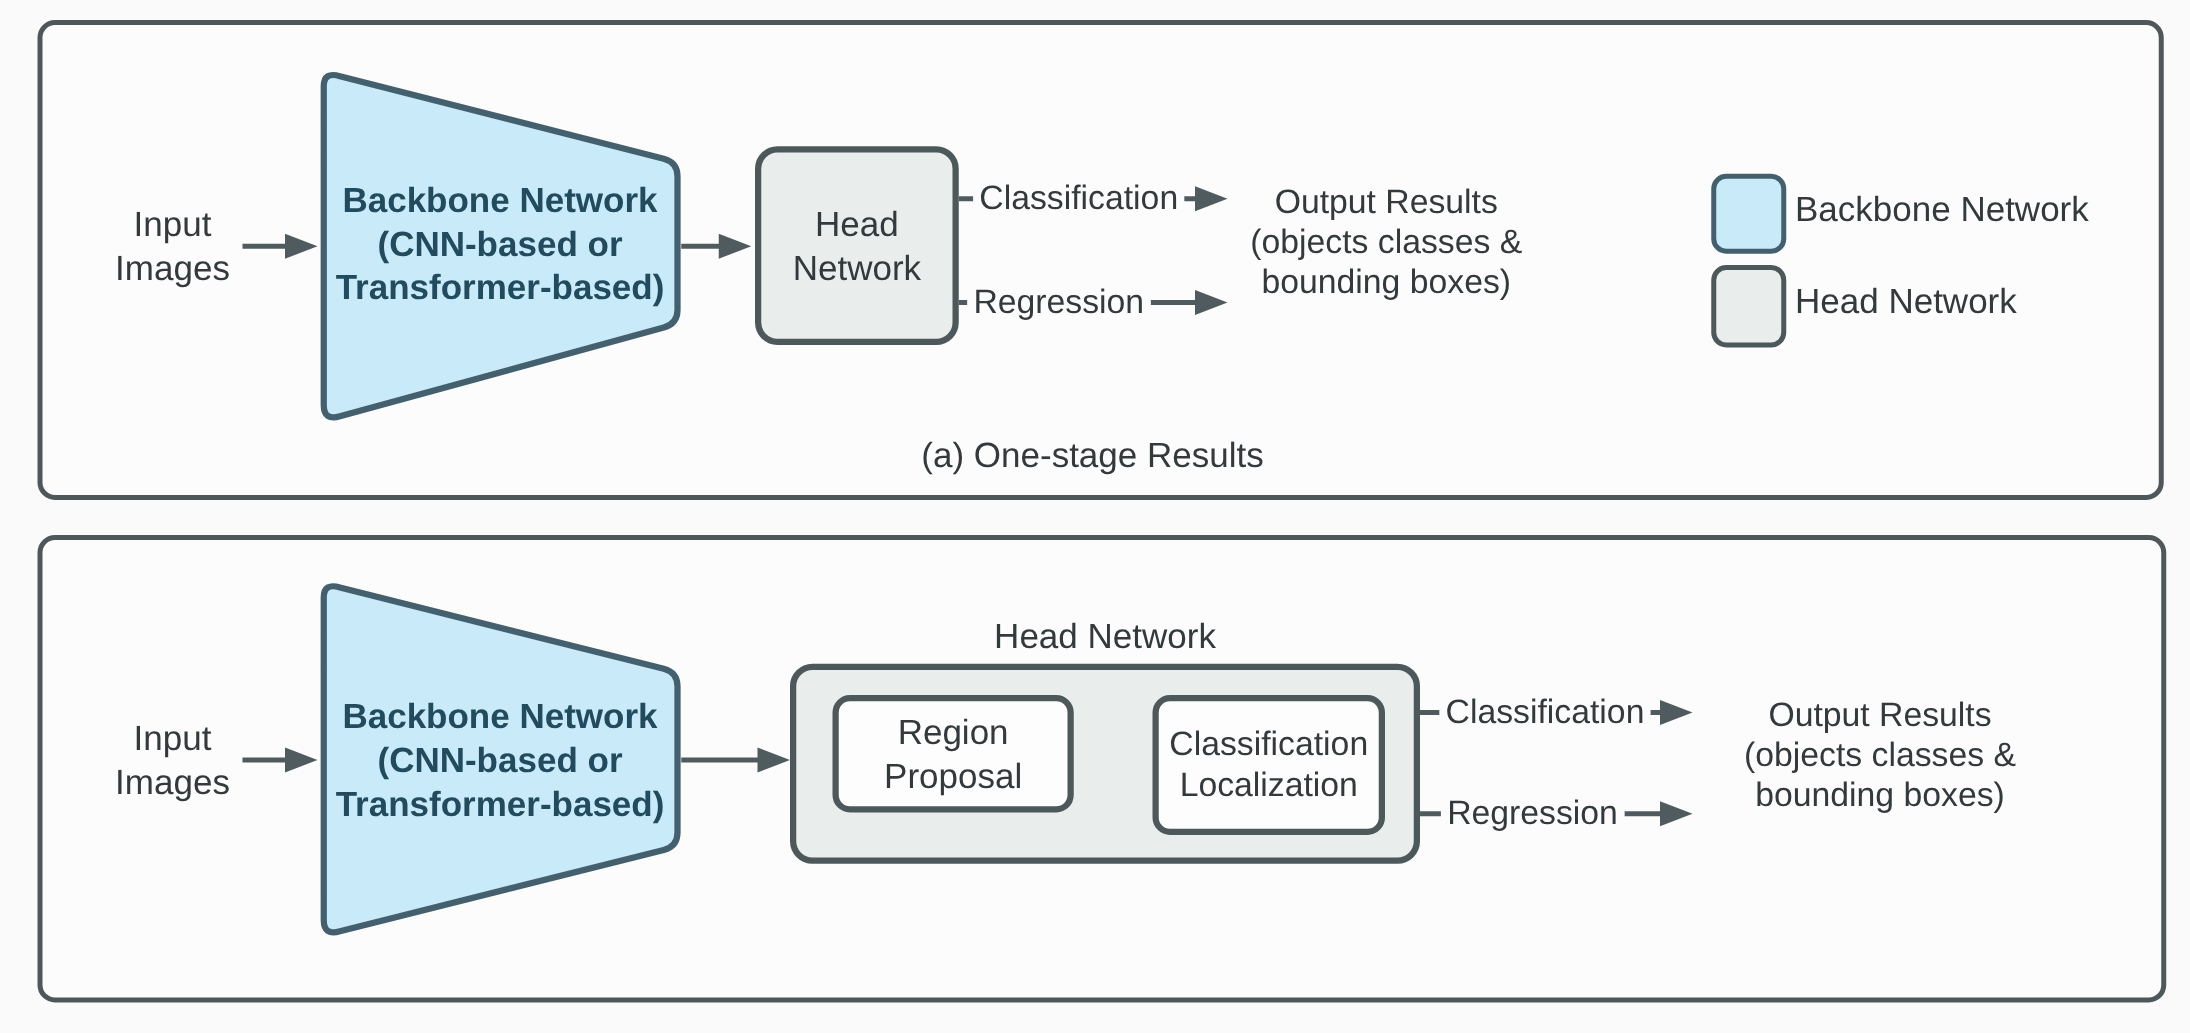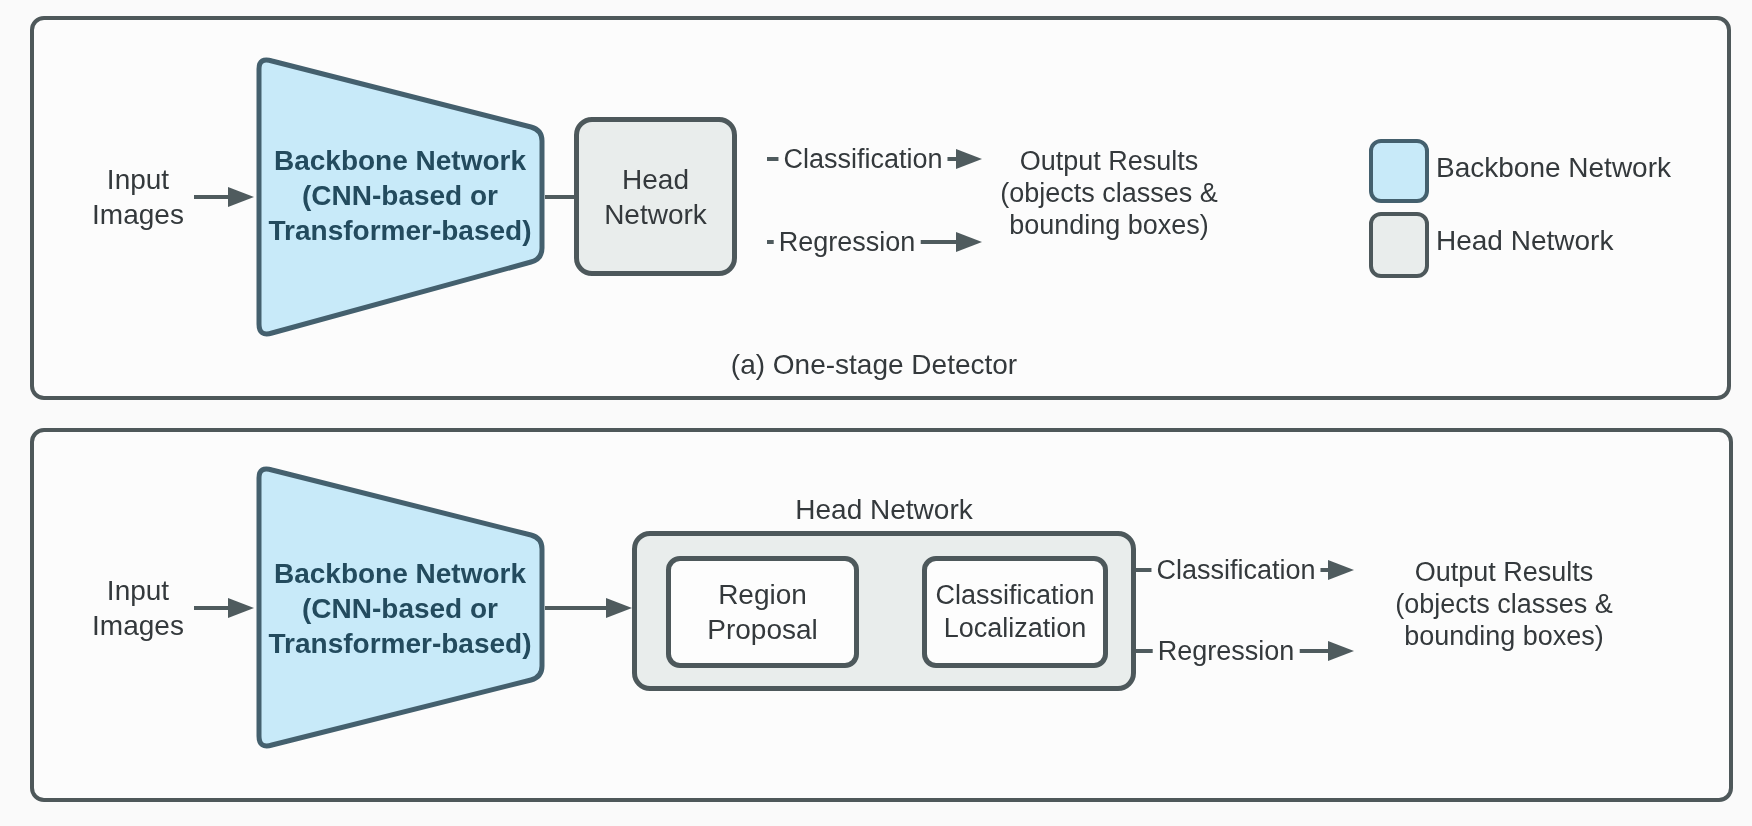--- a/index.html
+++ b/index.html
@@ -56,38 +56,38 @@
     </g>
   </svg>
 
   <div class="lbl" style="left:104px;top:177px;font-size:28px;">Input
 Images</div>
 
   <div class="lbl backbone-text" style="left:366px;top:175px;">Backbone Network
 (CNN-based or
 Transformer-based)</div>
 
-  <div class="node gray-node" style="left:540px;top:97px;width:163px;height:159px;">
+  <div class="node gray-node" style="left:570px;top:97px;width:163px;height:159px;">
     <span class="lbl" style="font-size:28px;">Head
 Network</span>
   </div>
 
   <div class="lbl online" style="left:829px;top:139px;">Classification</div>
   <div class="lbl online" style="left:813px;top:222px;">Regression</div>
 
   <div class="lbl" style="left:1075px;top:173px;line-height:32px;">Output Results
 (objects classes &amp;
 bounding boxes)</div>
 
   <div class="swatch swatch-blue" style="left:1335px;top:119px;width:60px;height:64px;"></div>
   <div class="legend-lbl" style="left:1402px;top:148px;">Backbone Network</div>
   <div class="swatch swatch-gray" style="left:1335px;top:192px;width:60px;height:66px;"></div>
   <div class="legend-lbl" style="left:1402px;top:221px;">Head Network</div>
 
-  <div class="lbl caption" style="left:840px;top:344px;">(a) One-stage Detector</div>
+  <div class="lbl caption" style="left:840px;top:344px;">(a) One-stage Results</div>
 </div>
 
 <div class="panel" style="left:30px;top:428px;width:1703px;height:374px;">
 
   <svg class="layer" viewBox="0 0 1695 366" width="1695" height="366">
 
     <g>
       <line x1="160" y1="176" x2="198" y2="176"></line>
       <polygon class="head" points="220,176 194,166 194,186"></polygon>
     </g>
@@ -119,21 +119,21 @@
 Images</div>
 
   <div class="lbl backbone-text" style="left:366px;top:176px;">Backbone Network
 (CNN-based or
 Transformer-based)</div>
 
   <div class="lbl" style="left:850px;top:77px;font-size:28px;white-space:nowrap;">Head Network</div>
 
   <div class="node gray-node" style="left:598px;top:99px;width:504px;height:160px;"></div>
 
-  <div class="node white-node" style="left:632px;top:124px;width:193px;height:112px;">
+  <div class="node white-node" style="left:632px;top:124px;width:193px;height:94px;">
     <span class="lbl" style="font-size:28px;">Region
 Proposal</span>
   </div>
 
   <div class="node white-node" style="left:888px;top:124px;width:186px;height:112px;">
     <span class="lbl" style="font-size:27px;line-height:33px;">Classification
 Localization</span>
   </div>
 
   <div class="lbl online" style="left:1202px;top:138px;">Classification</div>

